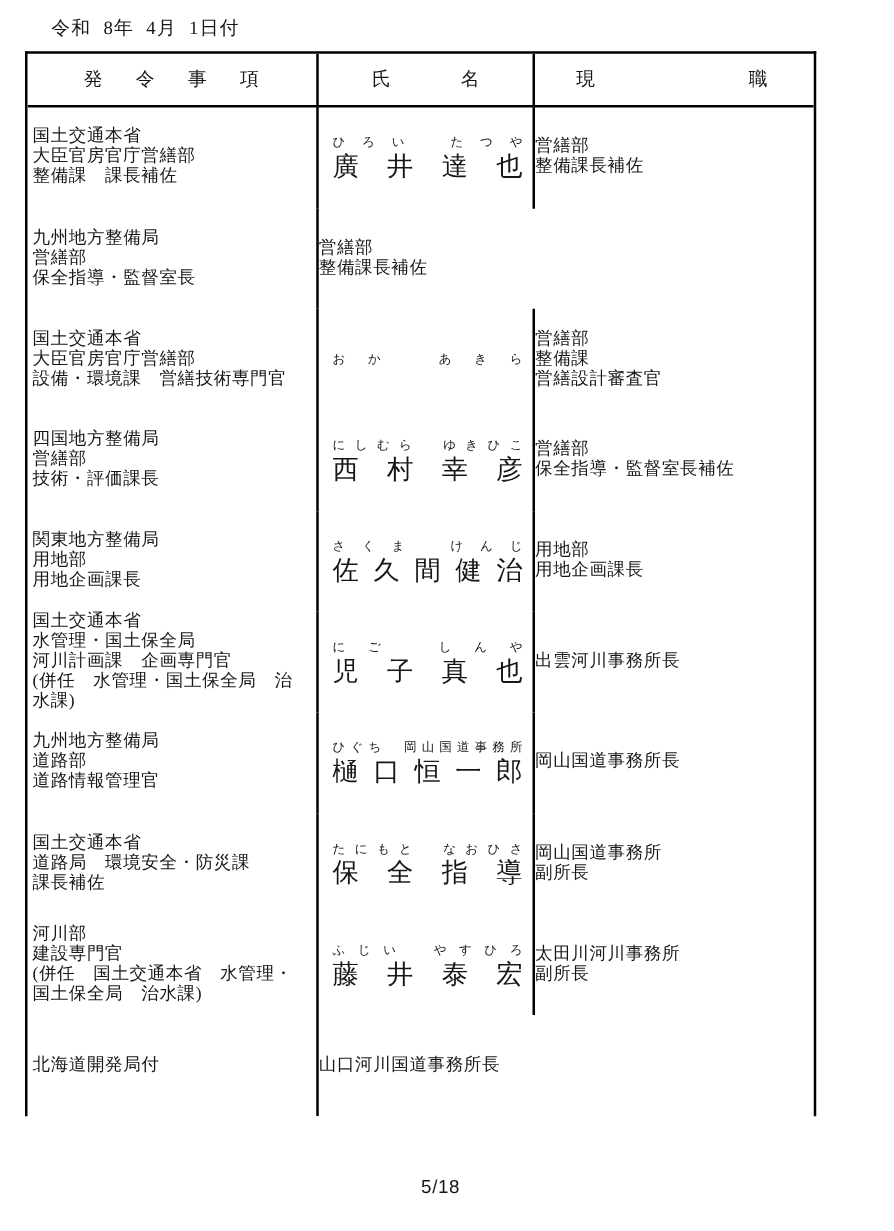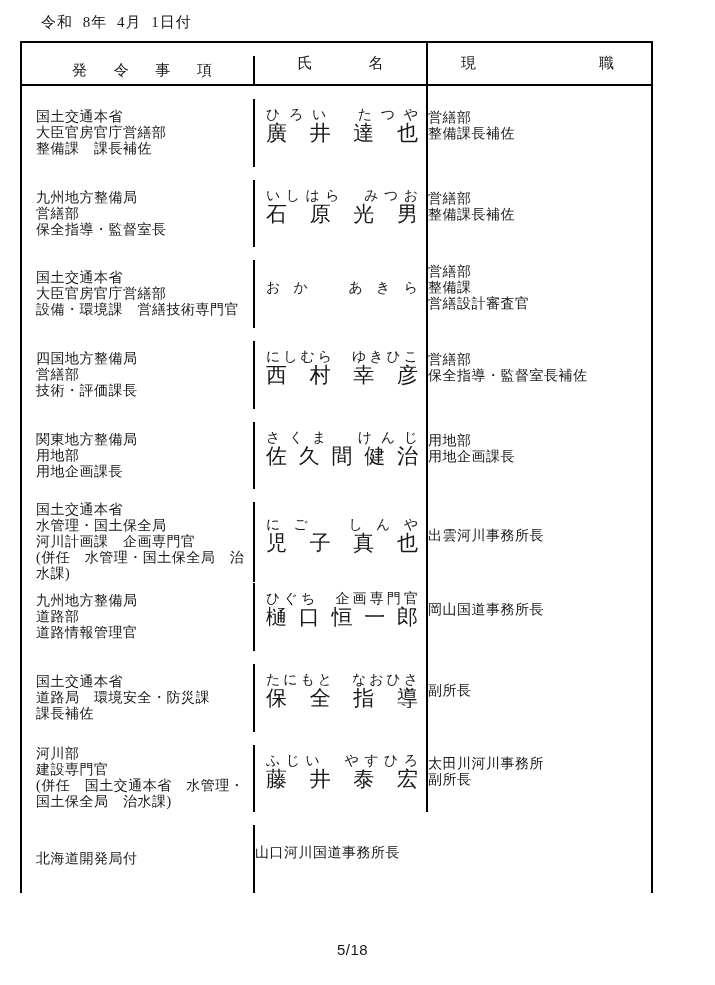--- a/index.html
+++ b/index.html
@@ -69,34 +69,34 @@
     letter-spacing: 0;
   }
   .hlabel.w-appt { width: 140px; }
   .hlabel.w-name { width: 86px; }
   .hlabel.w-cur  { width: 153px; }
   .body-row .td {
     display: flex;
     flex-direction: column;
     justify-content: center;
   }
-  .td.c1 { padding-left: 14px; padding-right: 5px; margin-top: 13px; }
+  .td.c1 { padding-left: 4px; padding-right: 5px; }
   .td.c3 { padding-left: 0; padding-right: 4px; justify-content: center; }
   .line {
     font-size: 14px;
     line-height: 16px;
     letter-spacing: 0.5px;
     white-space: pre;
   }
   .name-block {
     margin-left: 11px;
     width: 152px;
   }
   .kana {
-    font-size: 14px;
+    font-size: 10px;
     line-height: 13px;
   }
   .kanji {
     font-size: 21px;
     line-height: 21px;
     margin-top: 2px;
   }
   .page-number {
     position: absolute;
     left: 36px;
@@ -142,26 +142,20 @@
           <div class="line">営繕部</div>
           <div class="line">整備課長補佐</div>
         </div>
   </div>
       <div class="tr body-row">
     <div class="td c1">
           <div class="line">九州地方整備局</div>
           <div class="line">営繕部</div>
           <div class="line">保全指導・監督室長</div>
         </div>
-    <div class="td c2">
-      <div class="name-block">
-        <div class="kana jtext">いしはら　みつお</div>
-        <div class="kanji jtext">石原光男</div>
-      </div>
-    </div>
     <div class="td c3">
           <div class="line">営繕部</div>
           <div class="line">整備課長補佐</div>
         </div>
   </div>
       <div class="tr body-row">
     <div class="td c1">
           <div class="line">国土交通本省</div>
           <div class="line">大臣官房官庁営繕部</div>
           <div class="line">設備・環境課　営繕技術専門官</div>
@@ -230,41 +224,42 @@
         </div>
   </div>
       <div class="tr body-row">
     <div class="td c1">
           <div class="line">九州地方整備局</div>
           <div class="line">道路部</div>
           <div class="line">道路情報管理官</div>
         </div>
     <div class="td c2">
       <div class="name-block">
-        <div class="kana jtext">ひぐち　企画専門官</div>
+        <div class="kana jtext">ひぐち　岡山国道事務所</div>
         <div class="kanji jtext">樋口恒一郎</div>
       </div>
     </div>
     <div class="td c3">
           <div class="line">岡山国道事務所長</div>
         </div>
   </div>
       <div class="tr body-row">
     <div class="td c1">
           <div class="line">国土交通本省</div>
           <div class="line">道路局　環境安全・防災課</div>
           <div class="line">課長補佐</div>
         </div>
     <div class="td c2">
       <div class="name-block">
         <div class="kana jtext">たにもと　なおひさ</div>
         <div class="kanji jtext">保全指導</div>
       </div>
     </div>
     <div class="td c3">
+          <div class="line">岡山国道事務所</div>
           <div class="line">副所長</div>
         </div>
   </div>
       <div class="tr body-row">
     <div class="td c1">
           <div class="line">河川部</div>
           <div class="line">建設専門官</div>
           <div class="line">(併任　国土交通本省　水管理・</div>
           <div class="line">国土保全局　治水課)</div>
         </div>

